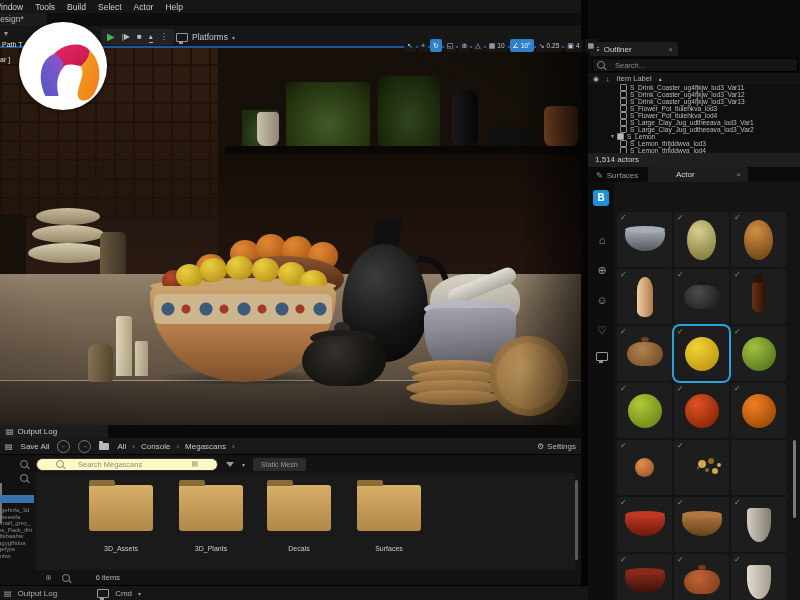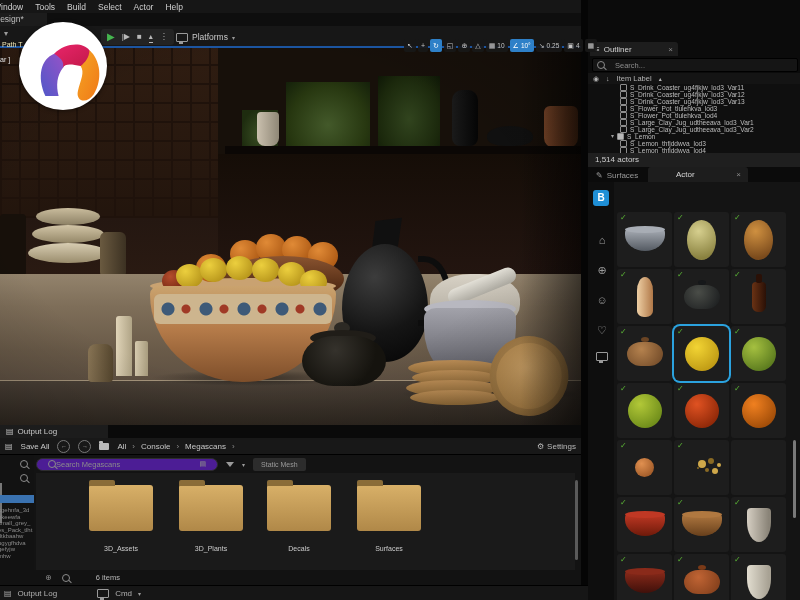--- a/index.html
+++ b/index.html
@@ -146,21 +146,21 @@
   .folder-mini::before{content:"";position:absolute;top:-2px;left:0;width:4px;height:2px;background:#b8b8b8;border-radius:1px 1px 0 0;}
   .crumb-sep{color:#8a8a8a;}
   #settings{margin-left:auto;display:flex;align-items:center;gap:3px;font-size:8px;color:#b8b8b8;}
   #src-strip{left:0;top:30px;width:34px;height:115px;background:#121212;overflow:hidden;}
   #src-strip .mag{position:absolute;right:6px;}
   #src-sel{position:absolute;left:0;top:40px;width:34px;height:8px;background:#3a72b0;}
   #src-lines{position:absolute;left:0;top:52px;width:34px;font-size:6px;color:#8a8a8a;text-align:left;}
   #src-lines div{height:6.5px;line-height:6.5px;white-space:nowrap;overflow:hidden;margin-left:-2px;}
   #src-scroll{position:absolute;left:0;top:28px;width:2px;height:40px;background:#777;}
   #cb-filterrow{left:36px;top:31px;width:545px;height:16px;display:flex;align-items:center;gap:8px;}
-  #cb-search{width:182px;height:13px;background:#4c1d95;border:1px solid #2e2e2e;border-radius:7px;display:flex;align-items:center;gap:0;padding:0 11px;box-sizing:border-box;}
+  #cb-search{width:182px;height:13px;background:#fef9c3;border:1px solid #2e2e2e;border-radius:7px;display:flex;align-items:center;gap:14px;padding:0 19px;box-sizing:border-box;}
   #cb-search input{font-size:7.5px;color:#8a8a8a;}
   .funnel{width:0;height:0;border-left:4px solid transparent;border-right:4px solid transparent;border-top:5px solid #9a9a9a;}
   #chip{height:13px;background:#2c2c2c;border-radius:2px;font-size:7px;color:#9a9a9a;line-height:13px;padding:0 8px;}
   #folder-area{left:36px;top:48px;width:539px;height:97px;background:#1a1a1a;}
   .ftile{position:absolute;width:80px;text-align:center;}
   .folder{width:64px;height:46px;margin:0 auto;background:linear-gradient(180deg,#d8b068,#b08848);border-radius:2px 3px 3px 3px;position:relative;}
   .folder::before{content:"";position:absolute;top:-5px;left:0;width:26px;height:6px;background:#8a6c38;border-radius:2px 2px 0 0;}
   .flabel{font-size:7px;color:#cccccc;margin-top:14px;}
   #dock-status{left:0;top:145px;width:581px;height:15px;background:#121212;display:flex;align-items:center;font-size:7.5px;color:#b8b8b8;}
   #cb-scroll{left:575px;top:55px;width:3px;height:80px;background:#5a5a5a;border-radius:2px;}

